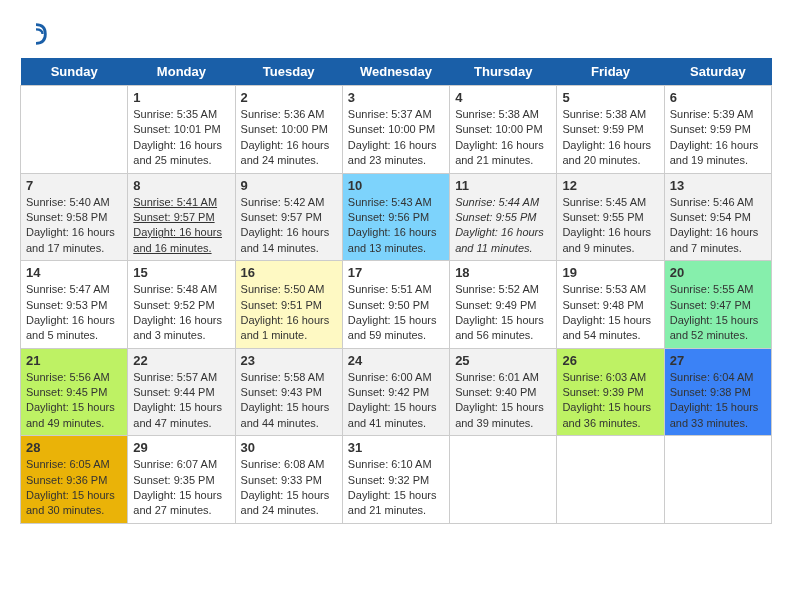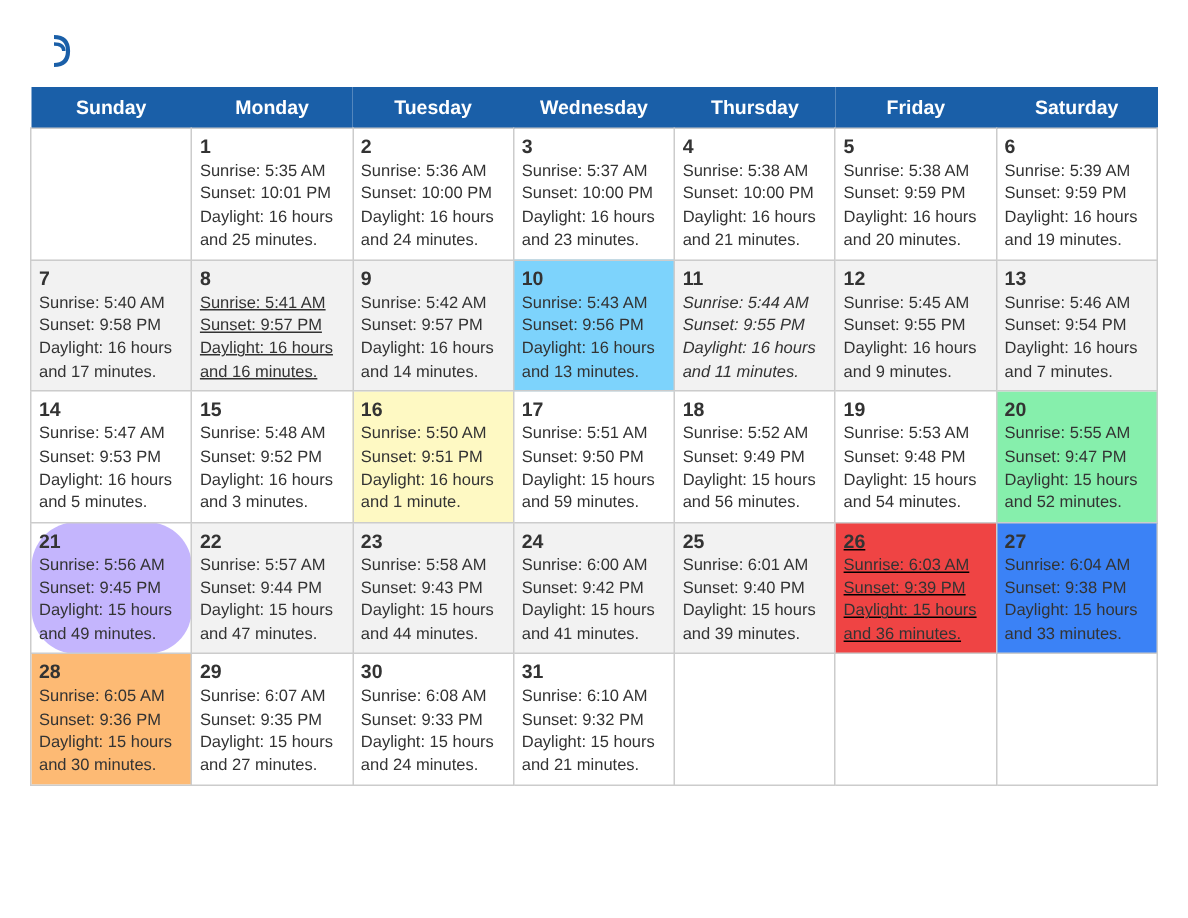--- a/index.html
+++ b/index.html
@@ -266,21 +266,21 @@
         </td>
         <td style="background-color: #86efac;">
           <span class="date-num">20</span>
           <div class="cell-content" style="white-space: pre-line;">Sunrise: 5:55 AM
 Sunset: 9:47 PM
 Daylight: 15 hours
 and 52 minutes.</div>
         </td>
       </tr>
       <tr>
-        <td style="background-color: #c4b5fd; border-radius: 30px;">
+        <td style="background-color: #bef264;">
           <span class="date-num">21</span>
           <div class="cell-content" style="white-space: pre-line;">Sunrise: 5:56 AM
 Sunset: 9:45 PM
 Daylight: 15 hours
 and 49 minutes.</div>
         </td>
         <td style="background-color: rgb(242, 242, 242);">
           <span class="date-num">22</span>
           <div class="cell-content" style="white-space: pre-line;">Sunrise: 5:57 AM
 Sunset: 9:44 PM
@@ -301,37 +301,37 @@
 Daylight: 15 hours
 and 41 minutes.</div>
         </td>
         <td style="background-color: rgb(242, 242, 242);">
           <span class="date-num">25</span>
           <div class="cell-content" style="white-space: pre-line;">Sunrise: 6:01 AM
 Sunset: 9:40 PM
 Daylight: 15 hours
 and 39 minutes.</div>
         </td>
-        <td style="background-color: #ef4444; text-decoration: underline;">
+        <td style="background-color: #bef264;">
           <span class="date-num">26</span>
           <div class="cell-content" style="white-space: pre-line;">Sunrise: 6:03 AM
 Sunset: 9:39 PM
 Daylight: 15 hours
 and 36 minutes.</div>
         </td>
         <td style="background-color: #3b82f6;">
           <span class="date-num">27</span>
           <div class="cell-content" style="white-space: pre-line;">Sunrise: 6:04 AM
 Sunset: 9:38 PM
 Daylight: 15 hours
 and 33 minutes.</div>
         </td>
       </tr>
       <tr>
-        <td style="background-color: #fdba74;">
+        <td style="background-color: #eab308;">
           <span class="date-num">28</span>
           <div class="cell-content" style="white-space: pre-line;">Sunrise: 6:05 AM
 Sunset: 9:36 PM
 Daylight: 15 hours
 and 30 minutes.</div>
         </td>
         <td style="background-color: rgb(255, 255, 255);">
           <span class="date-num">29</span>
           <div class="cell-content" style="white-space: pre-line;">Sunrise: 6:07 AM
 Sunset: 9:35 PM

